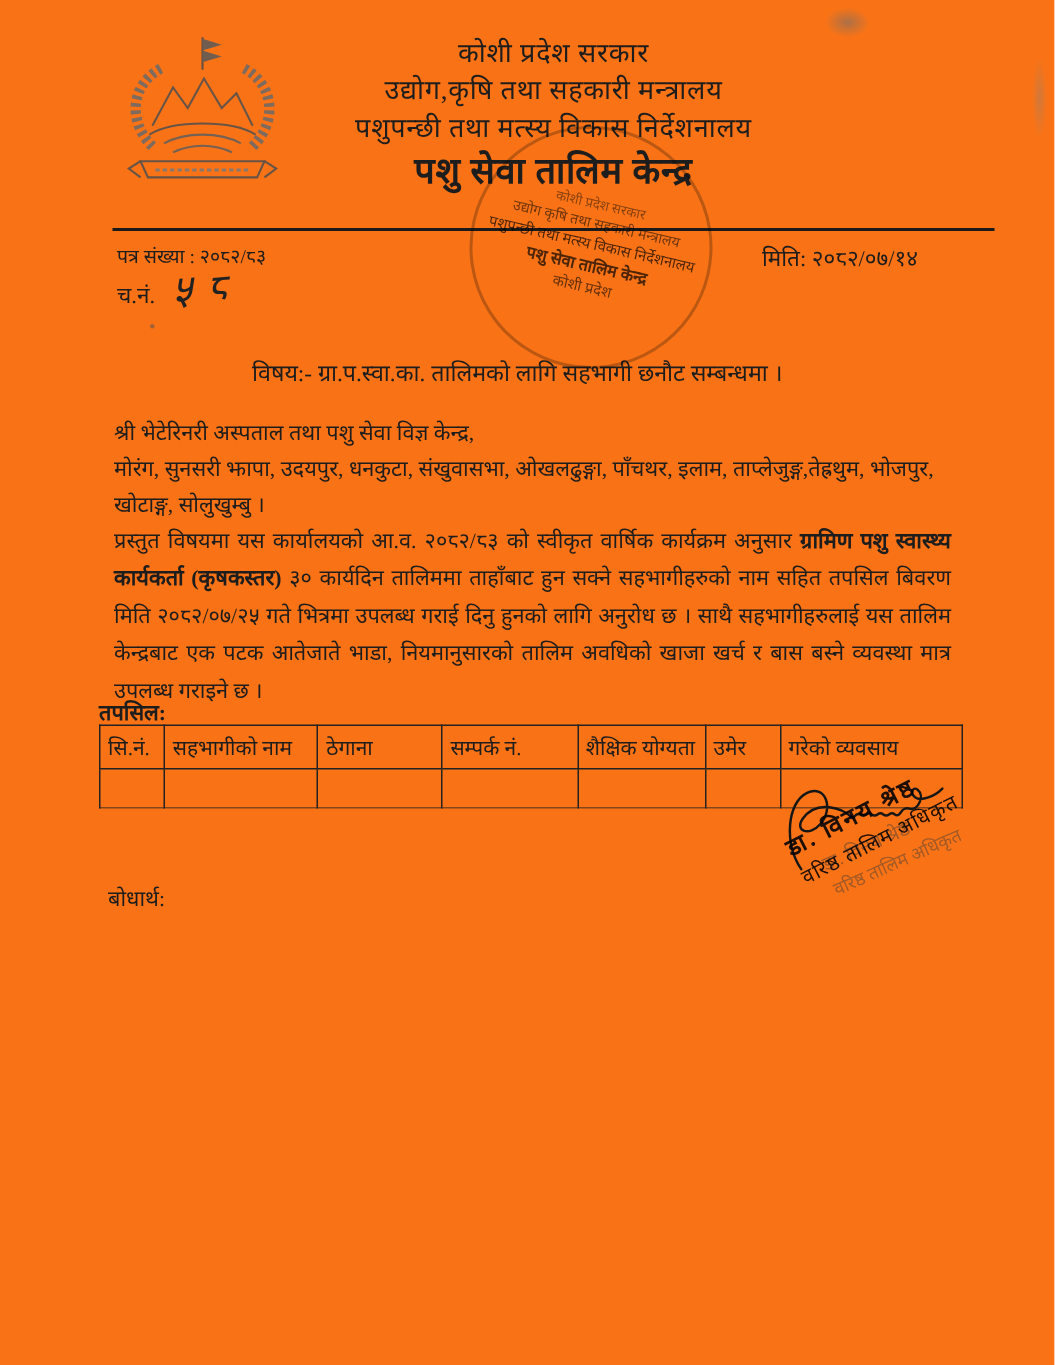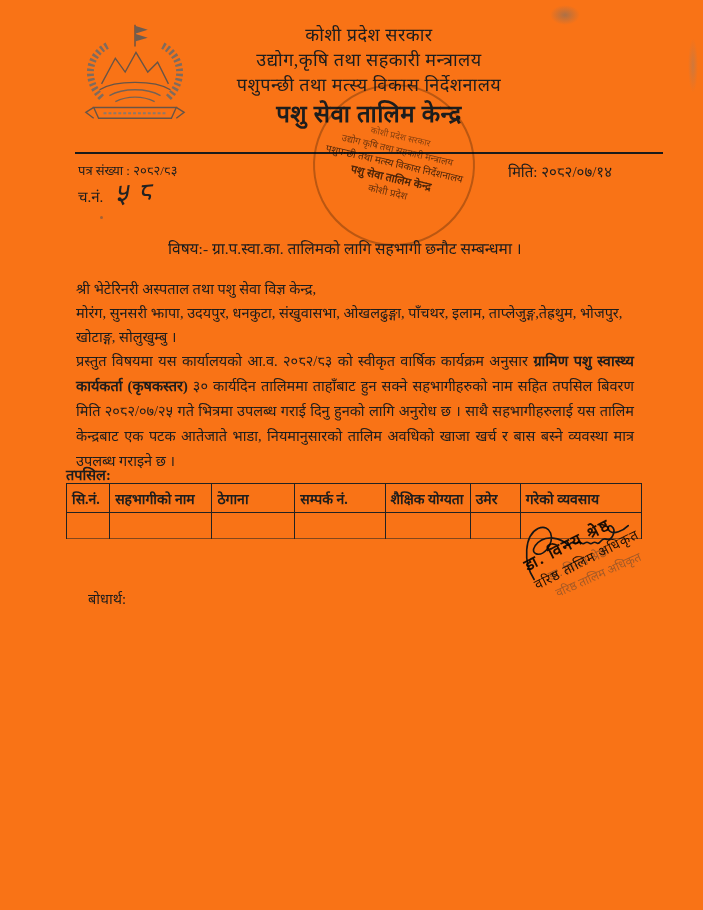--- a/index.html
+++ b/index.html
@@ -48,39 +48,39 @@
   
   .body-par{left:76px;top:349px;width:558px;font-size:14.5px;line-height:25px;text-align:justify;}
   .body-par b{font-weight:700;}
   
   .tbl-cap{left:66px;top:464px;font-size:14.5px;font-weight:600;}
   table.tpl{
     position:absolute;left:66px;top:483px;width:576px;border-collapse:collapse;
     font-size:14px;
   }
   table.tpl th,table.tpl td{border:1.6px solid #222;padding:2px 5px;text-align:left;font-weight:500;}
-  table.tpl th{height:24px;white-space:nowrap;font-weight:bold;}
+  table.tpl th{height:24px;white-space:nowrap;}
   table.tpl td{height:21px;}
   table.tpl tr.empty td{border-bottom-color:rgba(34,34,34,.55);}
   
   .sig-squiggle{left:516px;top:518px;width:140px;height:72px;z-index:4;}
   .sig-stamp{
     left:520px;top:556px;width:200px;transform:rotate(-27deg);transform-origin:left top;
     color:#1f1f1f;mix-blend-mode:multiply;z-index:4;
   }
   .sig-stamp .nm{font-size:16px;font-weight:600;letter-spacing:2px;white-space:nowrap;}
   .sig-stamp .tt{font-size:13.5px;letter-spacing:1px;white-space:nowrap;margin-top:2px;}
   .sig-ghost{
     left:545px;top:568px;width:200px;transform:rotate(-24deg);transform-origin:left top;
     color:#3a3a3a;opacity:.45;z-index:3;
   }
   .sig-ghost .nm{font-size:13px;white-space:nowrap;}
   .sig-ghost .tt{font-size:12px;white-space:nowrap;margin-top:1px;}
   
-  .cc-label{left:88px;top:588px;font-size:14.5px;text-align:center;}
+  .cc-label{left:72px;top:588px;font-size:14.5px;text-align:center;}
   .cc1{left:76px;top:612px;font-size:14.5px;}
   .cc2{left:81px;top:636px;font-size:14.5px;white-space:nowrap;}
   
   .smudge-tr{left:550px;top:5px;width:30px;height:20px;border-radius:50%;
     background:radial-gradient(ellipse at center,rgba(110,110,110,.55),rgba(110,110,110,0) 70%);}
   .smudge-re{left:688px;top:38px;width:10px;height:55px;border-radius:40%;
     background:radial-gradient(ellipse at center,rgba(130,130,130,.35),rgba(130,130,130,0) 70%);}
   .dot1{left:100px;top:216px;width:3px;height:3px;border-radius:50%;background:rgba(80,80,80,.5);}
 </style>
 </head>

